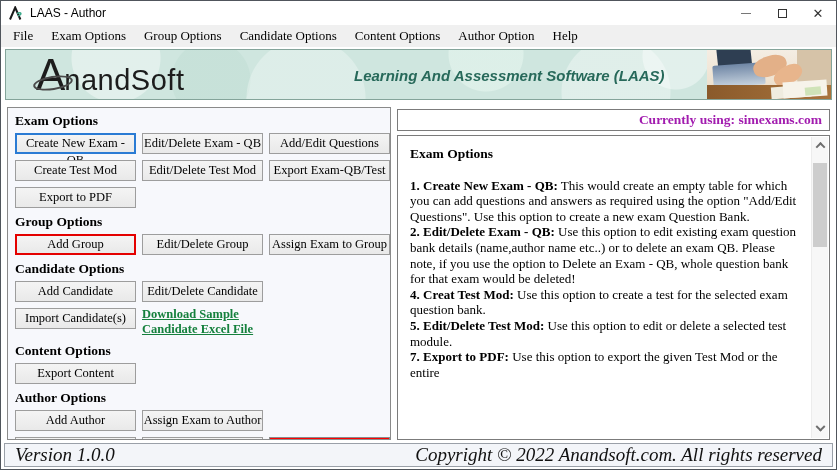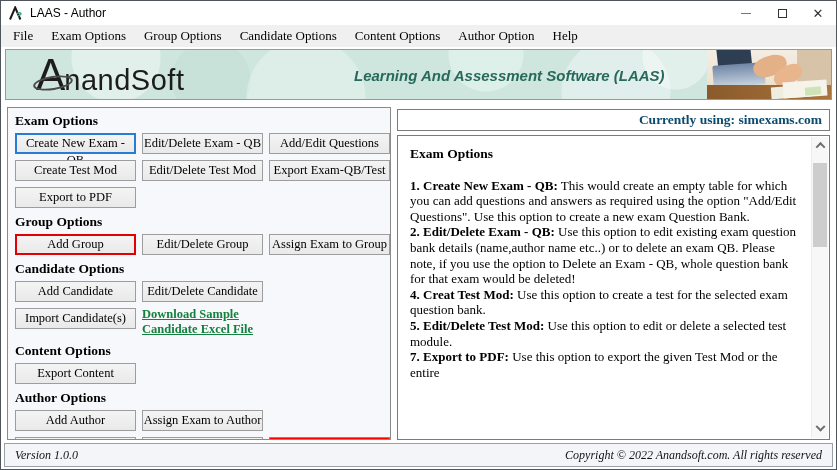--- a/index.html
+++ b/index.html
@@ -92,21 +92,21 @@
     display: block; width: 150px; margin-top: -1px;
     color: #15803d; font-size: 12.5px; font-weight: bold; line-height: 15px;
     text-decoration: underline; cursor: pointer;
   }
   .excel-link span { display: block; }
 
   .currently-box {
     position: absolute; left: 396px; right: 6px; top: 7px; height: 22px;
     border: 1px solid #7b7b7b; background: #fff;
     font-size: 13.5px; font-weight: bold; text-align: right;
-    padding: 2px 7px 0 0; color: #0c4a6e;
+    padding: 2px 7px 0 0; color: #a21caf;
   }
   .help-box {
     position: absolute; left: 396px; right: 6px; top: 33px; height: 305px;
     border: 1px solid #7b7b7b; background: #fff; overflow: hidden;
   }
   .help-text { padding: 8px 30px 4px 12px; font-size: 13px; line-height: 15.6px; color: #000; }
   .help-heading { font-weight: bold; margin: 2px 0 16px; font-size: 13.5px; }
   .help-p b { font-weight: bold; }
 
   
@@ -115,22 +115,22 @@
   .scroll-btn.up { top: 0; } .scroll-btn.down { bottom: 0; }
   .chev { width: 7px; height: 7px; border-left: 2px solid #6e6e6e; border-top: 2px solid #6e6e6e; }
   .chev.up { transform: rotate(45deg) translate(1px,1px); }
   .chev.down { transform: rotate(225deg) translate(2px,2px); }
   .scroll-thumb { position: absolute; left: 1px; top: 26px; width: 14px; height: 84px; background: #cdcdcd; }
 
   
   .status-bar {
     position: absolute; left: 3px; right: 3px; bottom: 2px; height: 24px;
     border: 1px solid #9aa0a8; background: #f3f5f9;
-    display: flex; align-items: center; justify-content: space-between;
-    padding: 6px 10px; font-size: 12px; font-style: italic; color: #111;
+    display: flex; justify-content: space-between;
+    padding: 0 10px; font-size: 19px; font-style: italic; color: #111;
   }
 </style>
 </head>
 <body>
 
 <div class="window">
 
   <div class="title-bar">
     <span class="app-icon">
       <svg width="16" height="15" viewBox="0 0 16 15">

